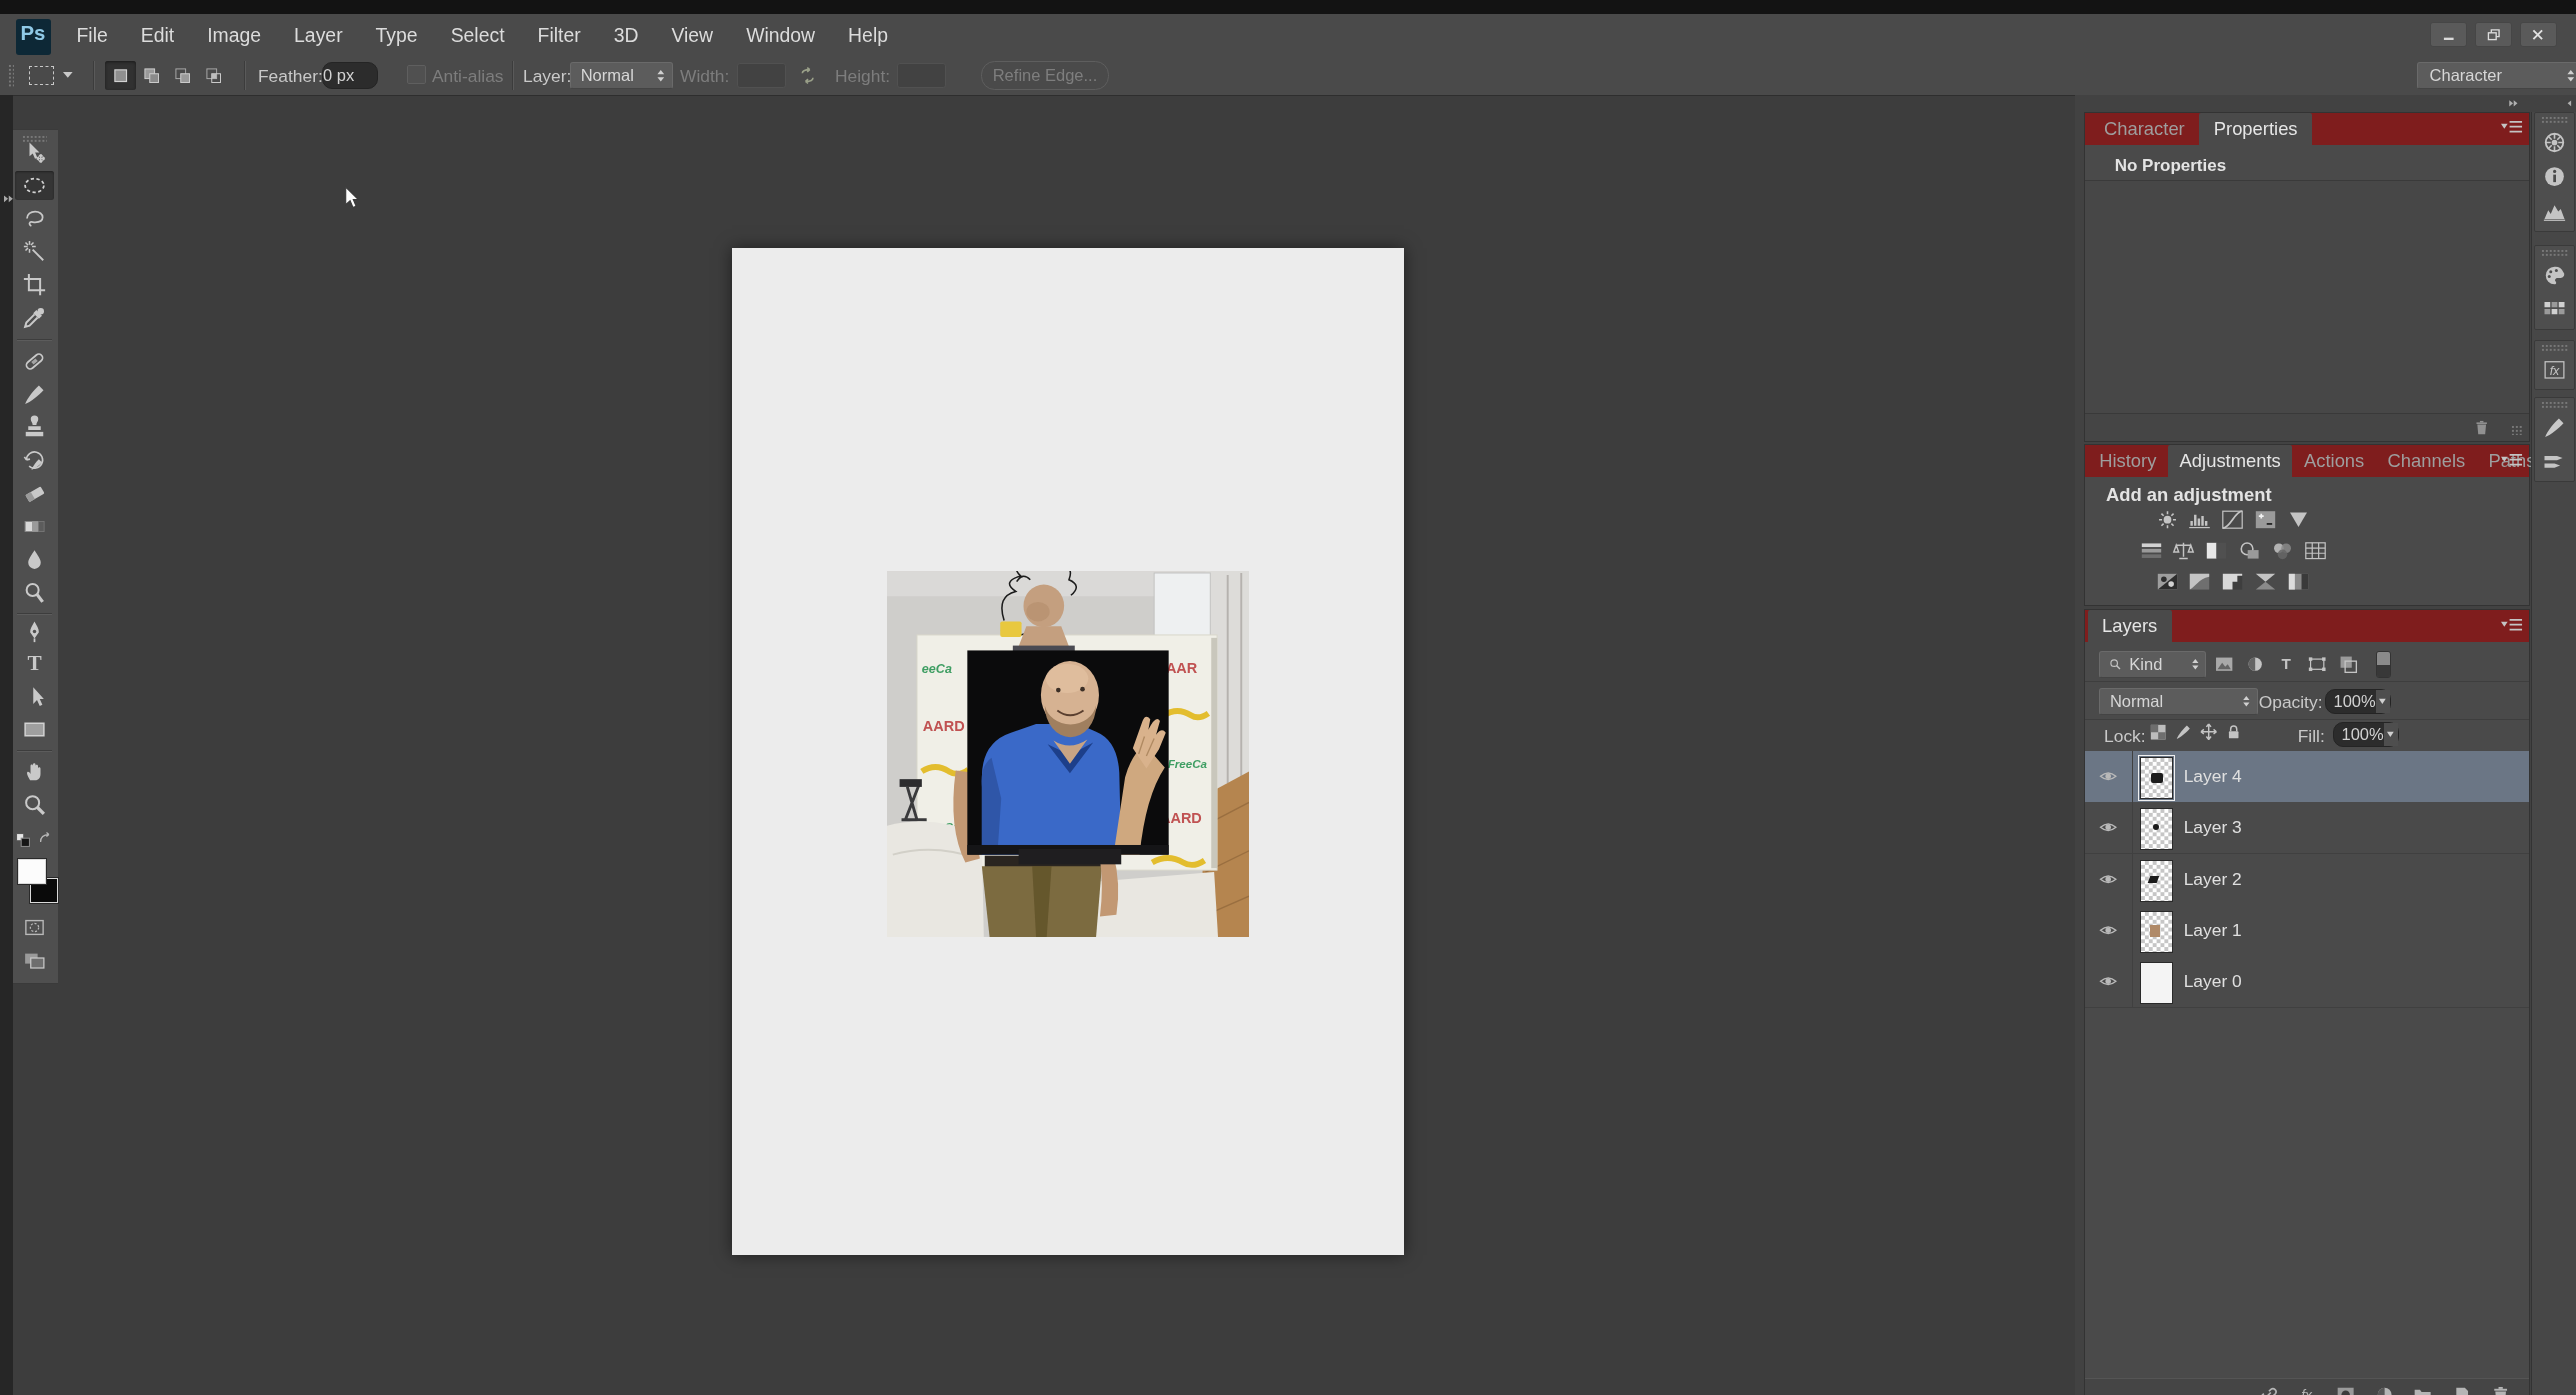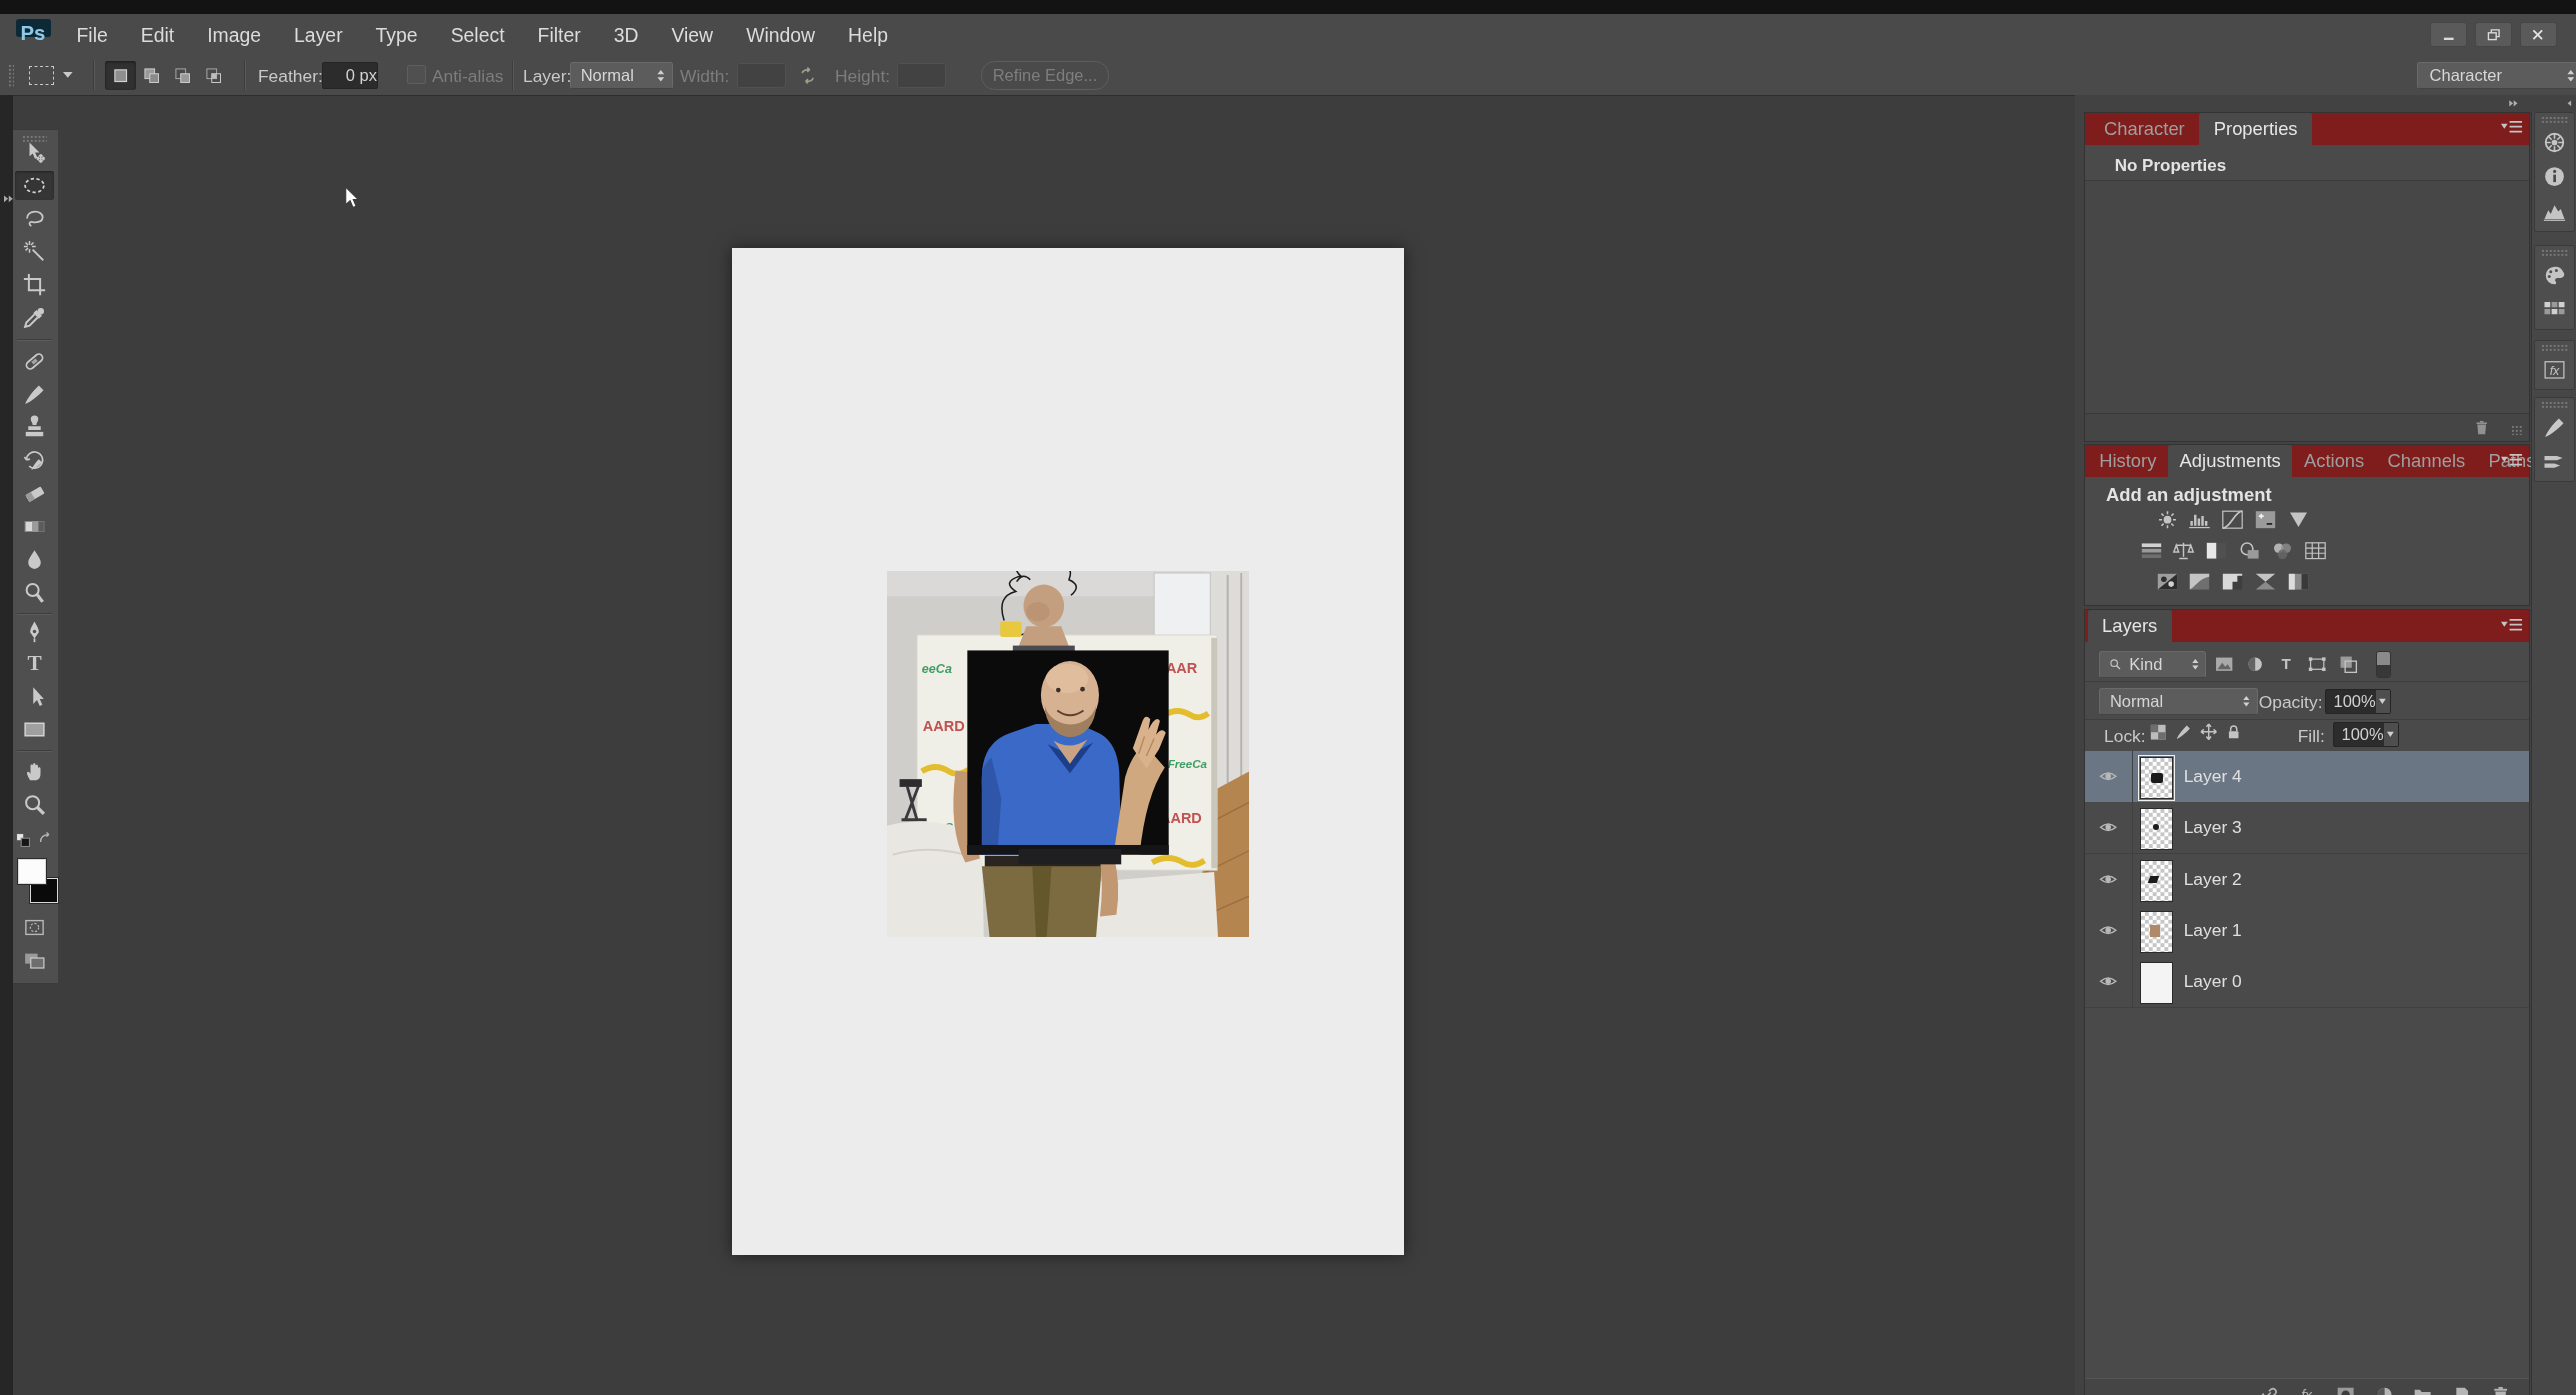--- a/index.html
+++ b/index.html
@@ -4,32 +4,32 @@
 <style>
   html,body{margin:0;padding:0;background:#222;}
   #app{position:relative;width:2576px;height:1396px;overflow:hidden;background:#3d3d3d;
        font-family:"Liberation Sans",sans-serif;color:#d4d4d4;-webkit-font-smoothing:antialiased;}
   .abs{position:absolute;}
   .row{display:flex;align-items:center;}
   svg{display:block;}
   
   #titlebar{left:0;top:0;width:2576px;height:13.6px;background:#131313;}
   #menubar{left:0;top:13.6px;width:2576px;height:43px;background:#4a4a4a;border-bottom:1px solid #383838;}
-  #pslogo{left:15.5px;top:5.8px;width:35px;height:18px;background:#0d2836;color:#8fc9e6;font-weight:bold;
+  #pslogo{left:15.5px;top:5.8px;width:35px;height:36px;background:#0d2836;color:#8fc9e6;font-weight:bold;
           font-size:20.4px;text-align:center;line-height:29px;border-radius:2.9px;}
   .menu-item{display:inline-block;padding:0 16.5px;font-size:19.4px;color:#dcdcdc;line-height:43px;}
   .winbtn{width:35px;height:23px;background:#5a5a5a;border:1px solid #464646;border-radius:2.9px;
           display:flex;align-items:center;justify-content:center;margin-left:7.8px;}
   
   #optionsbar{left:0;top:56px;width:2576px;height:39px;background:#4a4a4a;border-bottom:1px solid #2e2e2e;}
   .vsep{width:1px;height:29px;background:#3c3c3c;border-right:1px solid #5a5a5a;}
   .optlbl{font-size:17.4px;color:#c9c9c9;}
   .optlbl.dis{color:#7d7d7d;}
-  .darkfield{background:#2c2c2c;border:1px solid #242424;border-radius:2px;color:#d2d2d2;
-             font-size:16.5px;text-align:right;}
+  .darkfield{background:#2c2c2c;border:1px solid #242424;border-radius:10px;color:#d2d2d2;
+             font-size:16.5px;text-align:left;}
   .disfield{background:#424242;border:1px solid #515151;border-radius:2.9px;}
   .dd{background:#5c5c5c;border:1px solid #6a6a6a;border-bottom-color:#444;border-radius:2.9px;
       color:#d6d6d6;font-size:16.5px;display:flex;align-items:center;}
   .modebtn{width:31px;height:29px;display:flex;align-items:center;justify-content:center;border-radius:2.9px;}
   .modebtn.on{background:#313131;box-shadow:inset 0 1px 2.9px #1a1a1a;}
   .rebtn{border:1px solid #5e5e5e;border-radius:13.6px;color:#7e7e7e;font-size:16.5px;
          display:flex;align-items:center;justify-content:center;}
   .grip{background-image:radial-gradient(#787878 1.1px,transparent 1.2px);background-size:3.9px 3.9px;}
   
   #tabrow{left:58px;top:95px;width:2011px;height:34px;background:#383838;border-bottom:1px solid #2d2d2d;}

